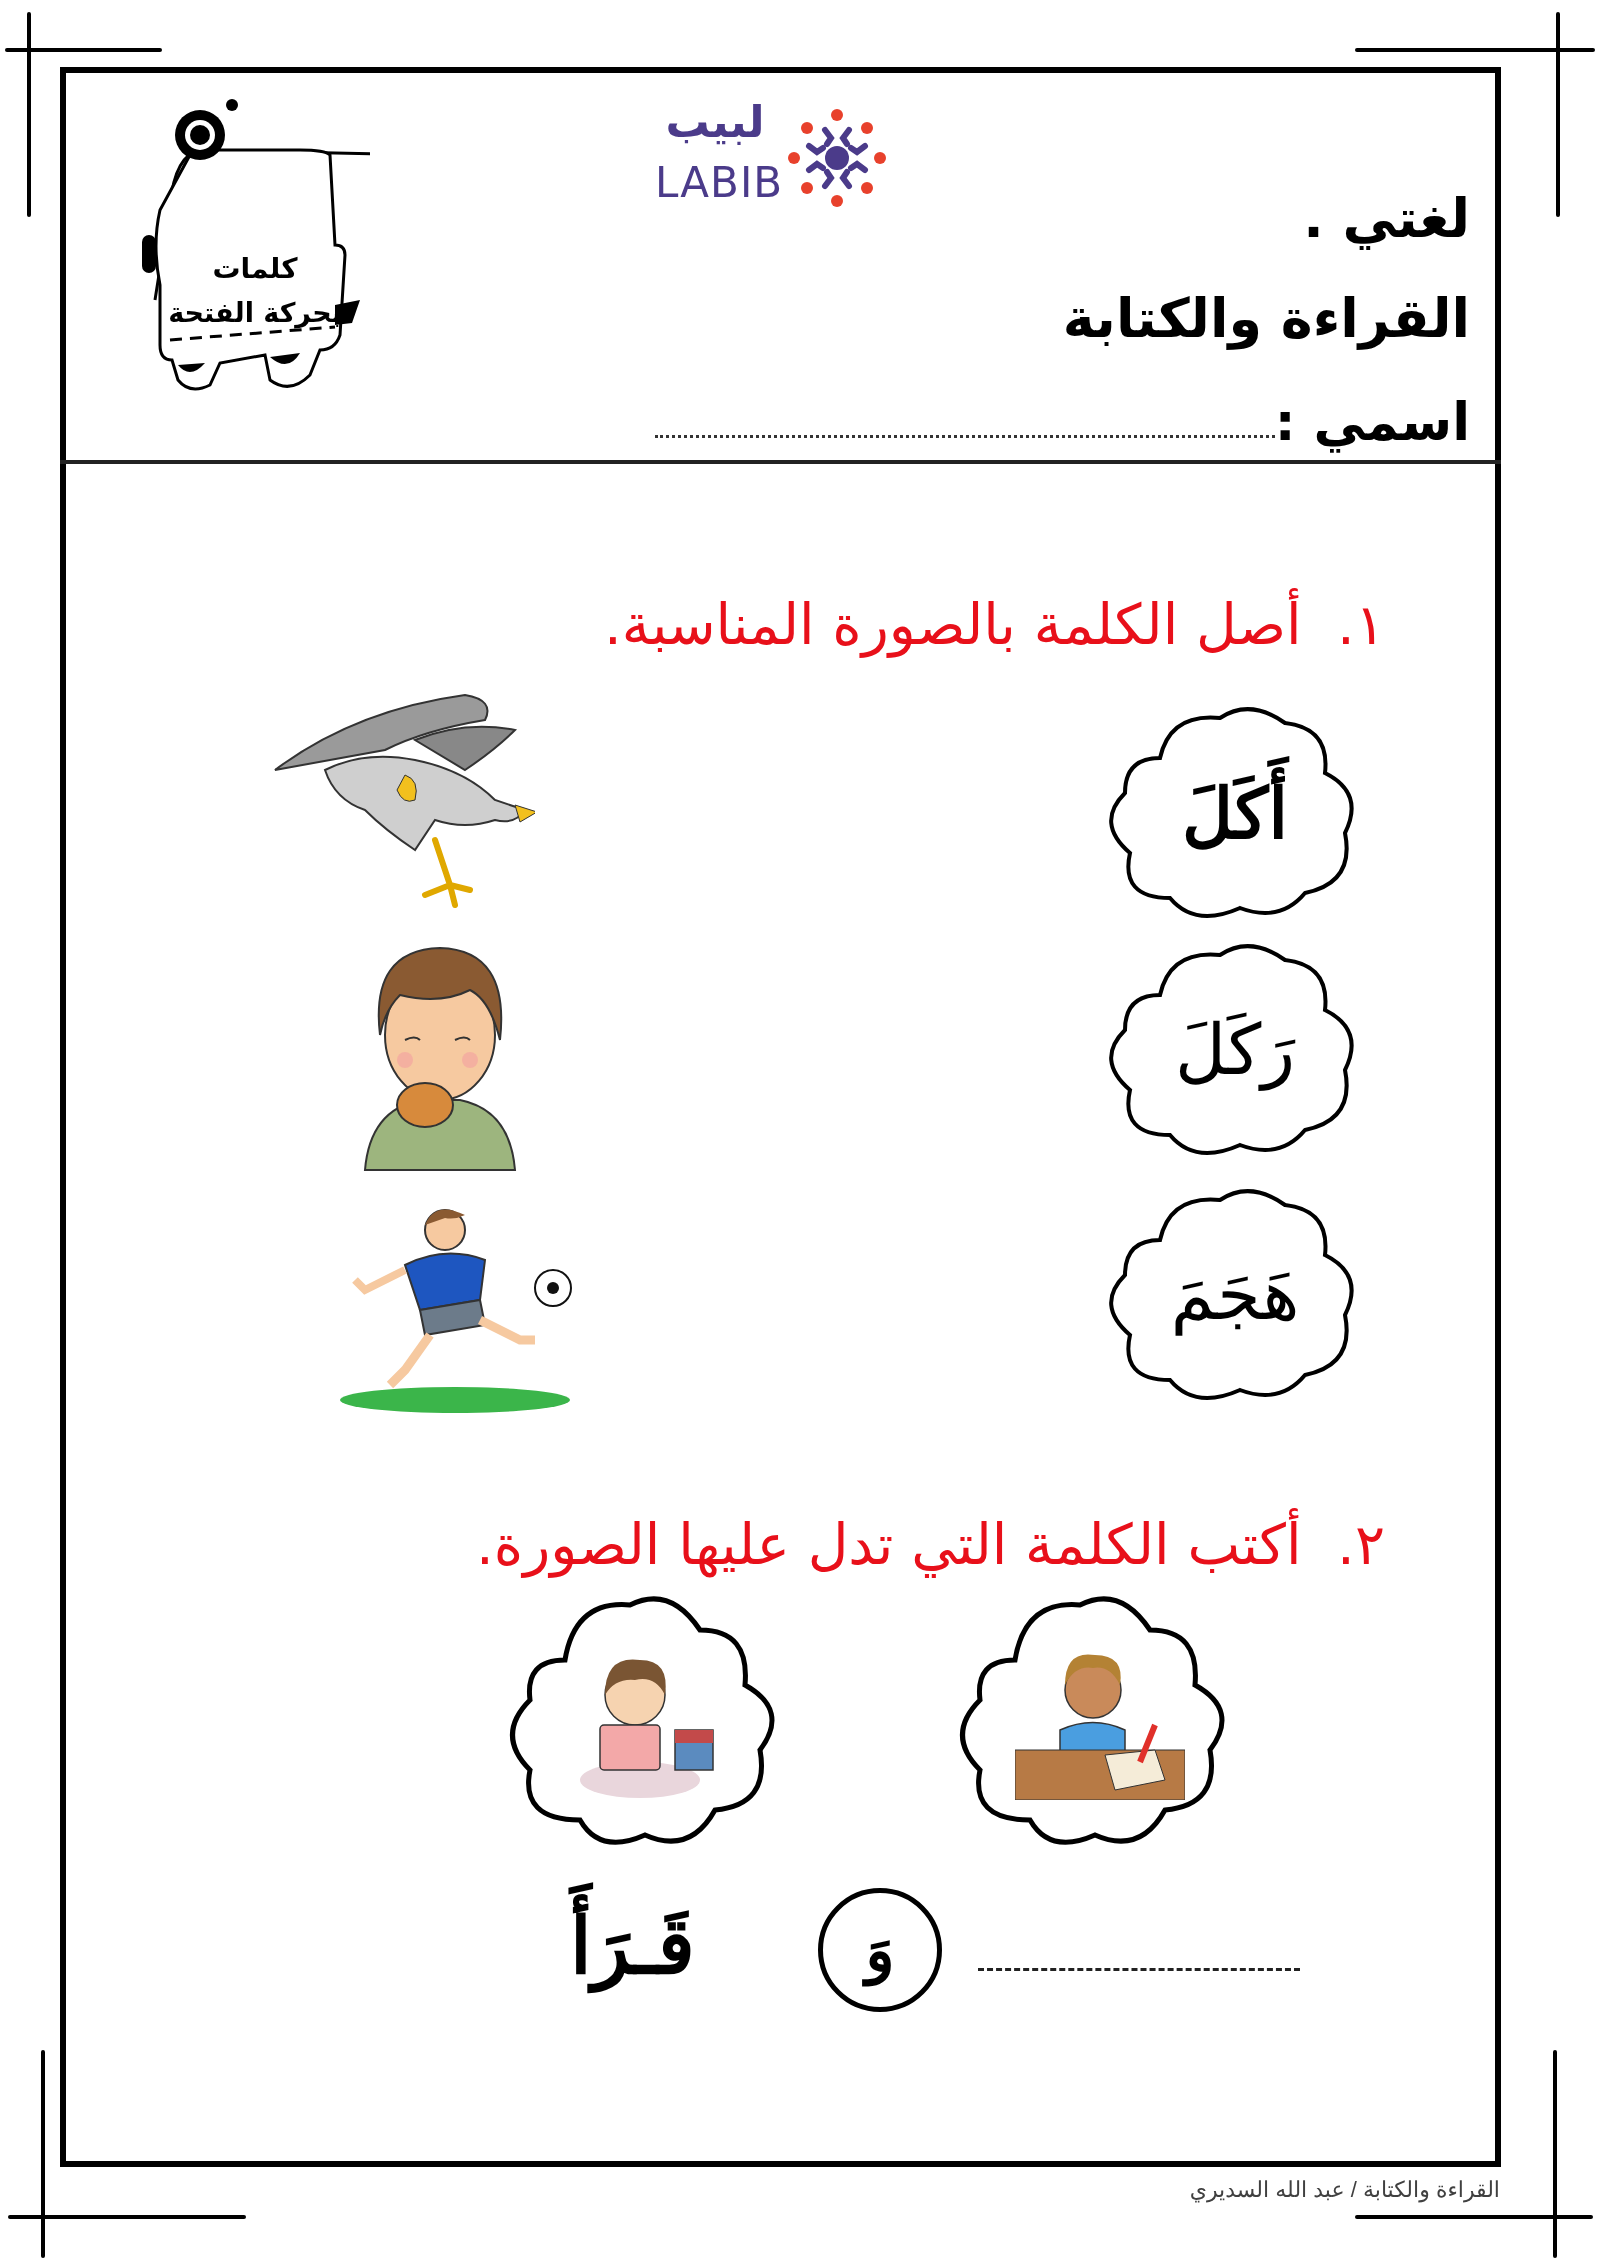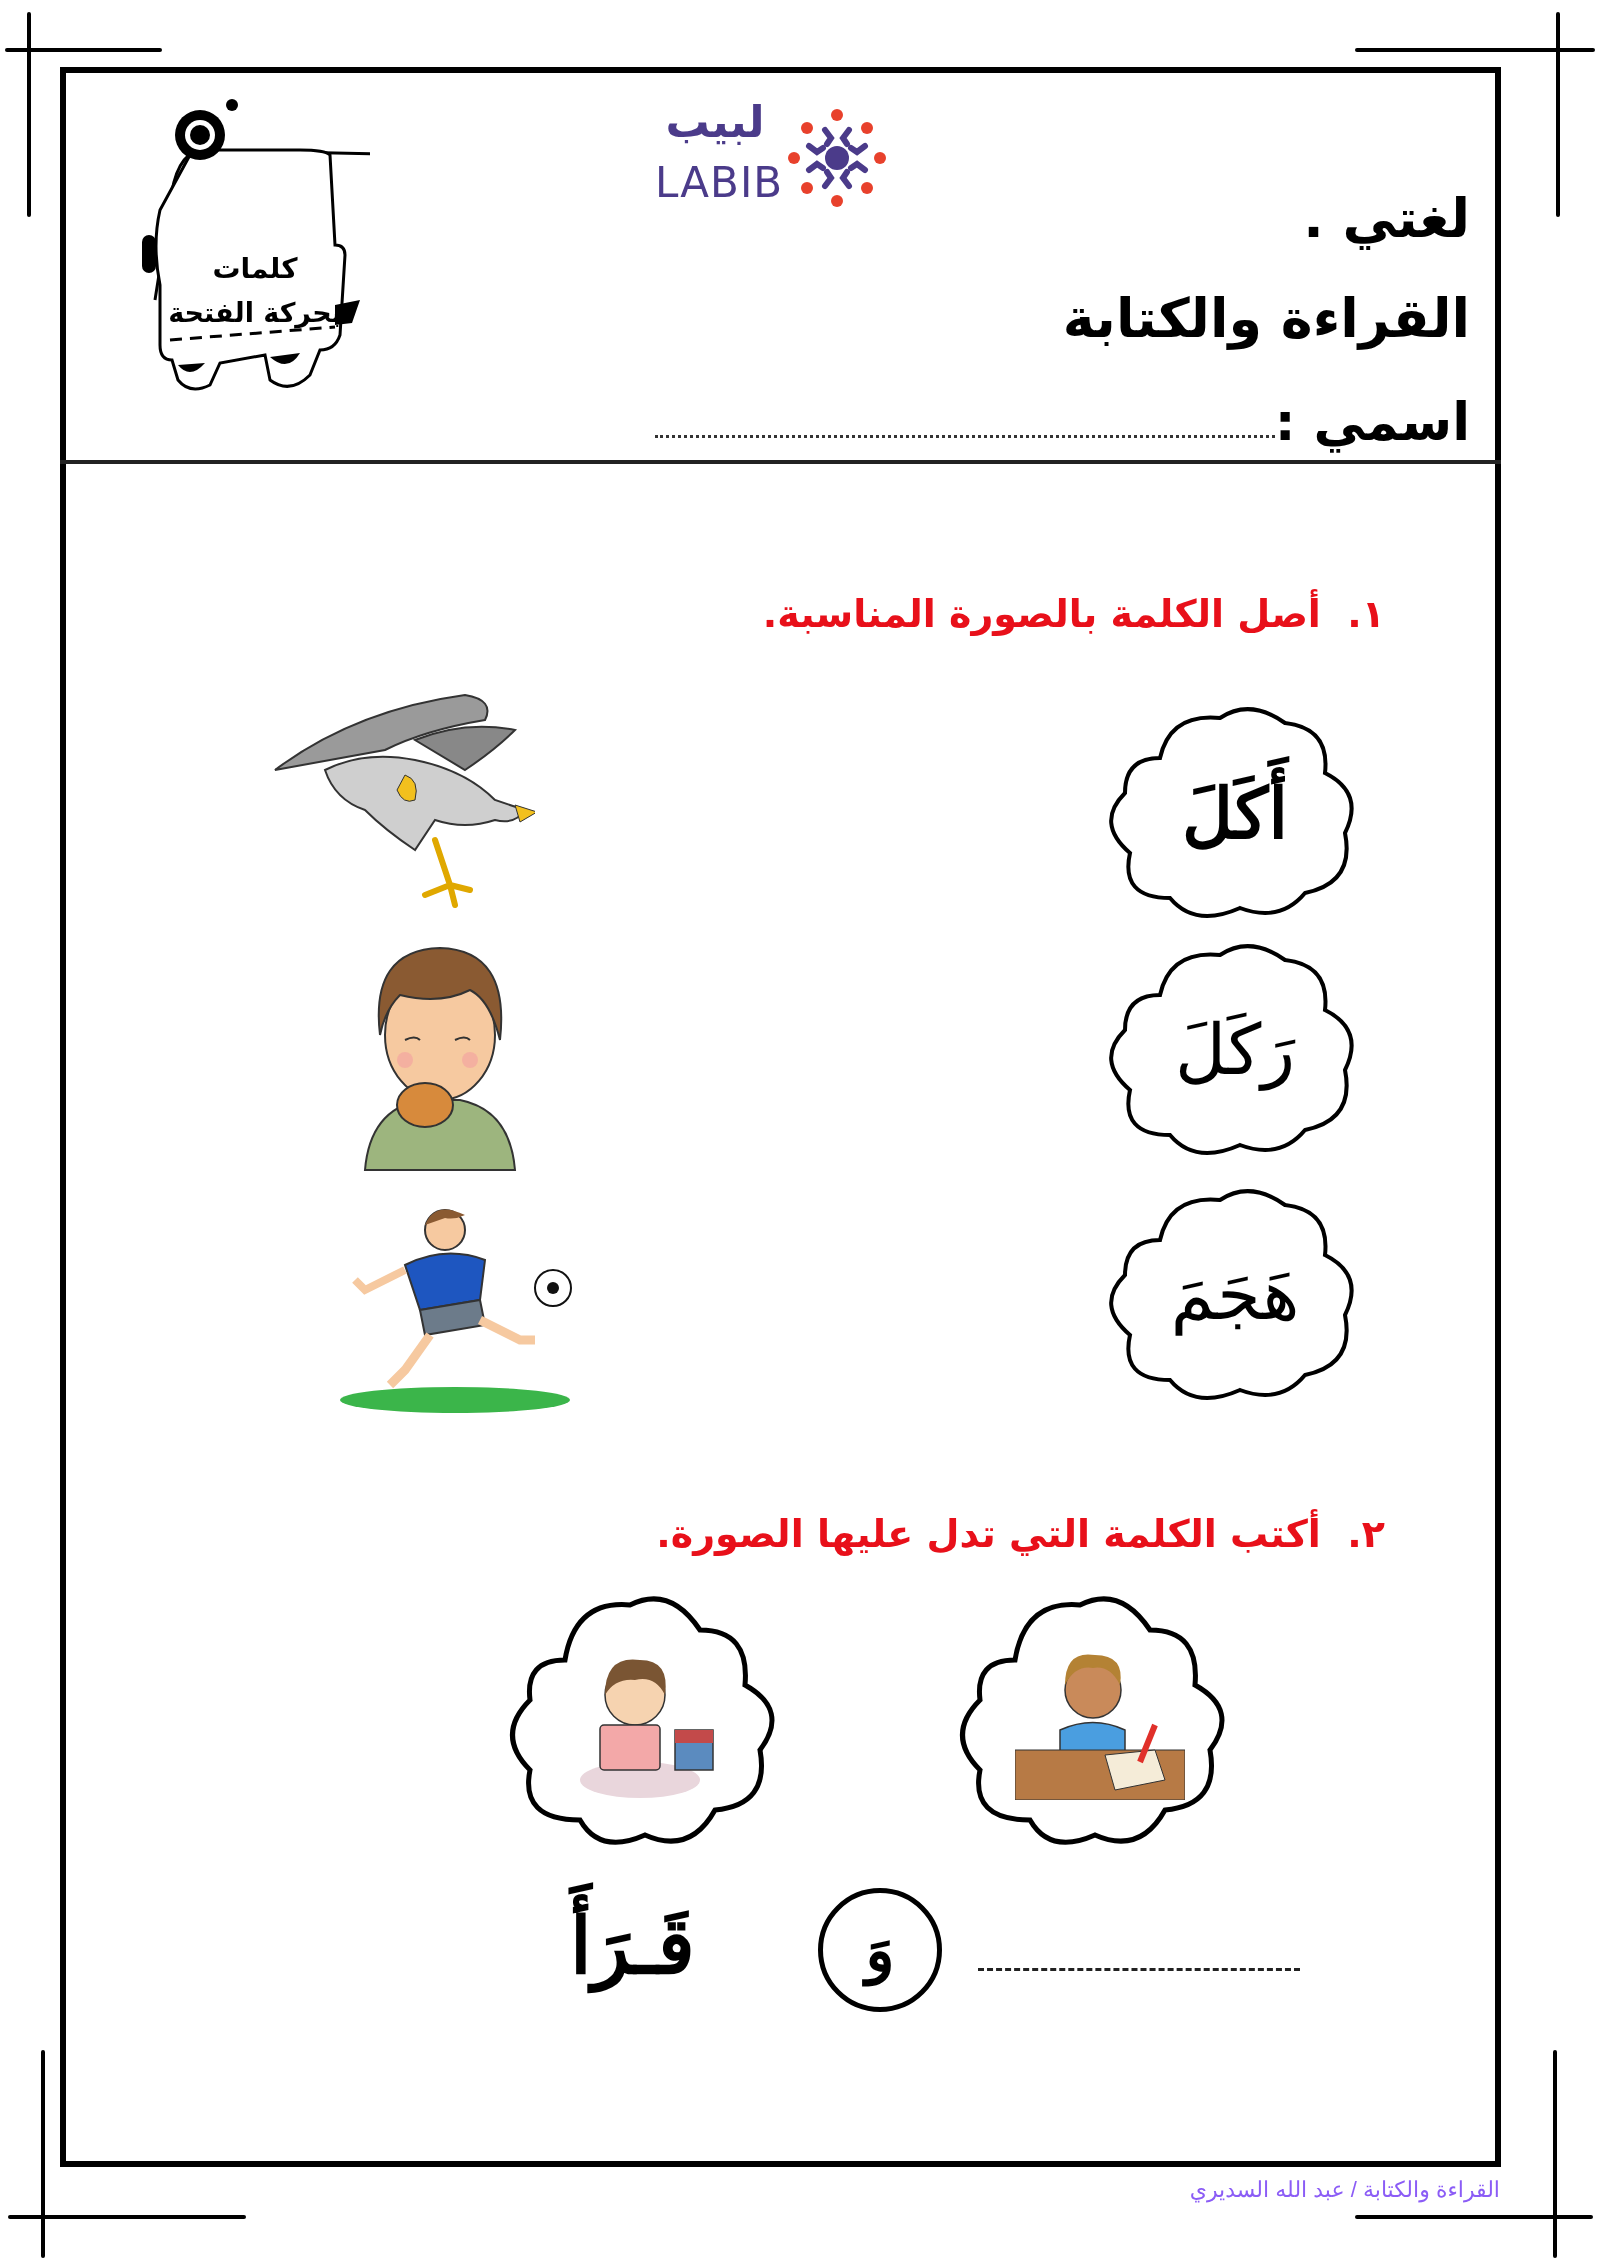--- a/index.html
+++ b/index.html
@@ -10,27 +10,27 @@
   .frame { position:absolute; left:60px; top:67px; width:1441px; height:2100px;
            border:6px solid #000; box-sizing:border-box; }
   .header-sep { position:absolute; left:60px; top:460px; width:1441px; height:4px; background:#222; }
   .rtl { direction:rtl; unicode-bidi:embed;margin-top:37px; }
   .subject { position:absolute; right:130px; top:150px; font-size:54px; font-weight:bold;
              font-family:"DejaVu Sans", sans-serif; text-align:right; }
   .title2 { position:absolute; right:130px; top:250px; font-size:54px; font-weight:bold; text-align:right; }
   .name-row { position:absolute; right:130px; top:355px; display:flex; flex-direction:row-reverse; align-items:flex-end; }
   .name-label { font-size:52px; font-weight:bold; }
   .name-dots { width:620px; border-bottom:3px dotted #333; height:1px; margin-bottom:14px; }
-  .q-title { position:absolute; color:#e8101a; font-size:38px; font-weight:bold; }
+  .q-title { position:absolute; color:#e8101a; font-size:56px; font-weight:normal; }
   .word-cloud { position:absolute; width:270px; height:220px; }
   .word-cloud svg { position:absolute; left:0; top:0; }
   .word-text { position:absolute; left:0; top:0; width:100%; height:100%; display:flex; align-items:center;
                justify-content:center; font-size:70px; font-family:"DejaVu Serif", serif; direction:rtl; }
   .pic { position:absolute; }
-  .footer { position:absolute; right:100px; top:2140px; font-size:22px; text-align:left; color:#8b5cf6;
+  .footer { position:absolute; right:100px; top:2140px; font-size:22px; text-align:left; color:#404040;
             font-family:"Liberation Sans", sans-serif; }
   .answer-letter-circle { position:absolute; left:818px; top:1888px; width:124px; height:124px;
                           border:5px solid #000; border-radius:50%; box-sizing:border-box;
                           display:flex; align-items:center; justify-content:center;
                           font-size:60px; font-weight:bold; font-family:"DejaVu Serif", serif; }
   .word-big { position:absolute; left:570px; top:1880px; font-size:78px; font-weight:bold;
               font-family:"DejaVu Serif", serif; direction:rtl;margin-top:20px; }
   .answer-line { position:absolute; left:978px; top:1968px; width:322px; border-bottom:3px dashed #222; }
 </style>
 </head>

